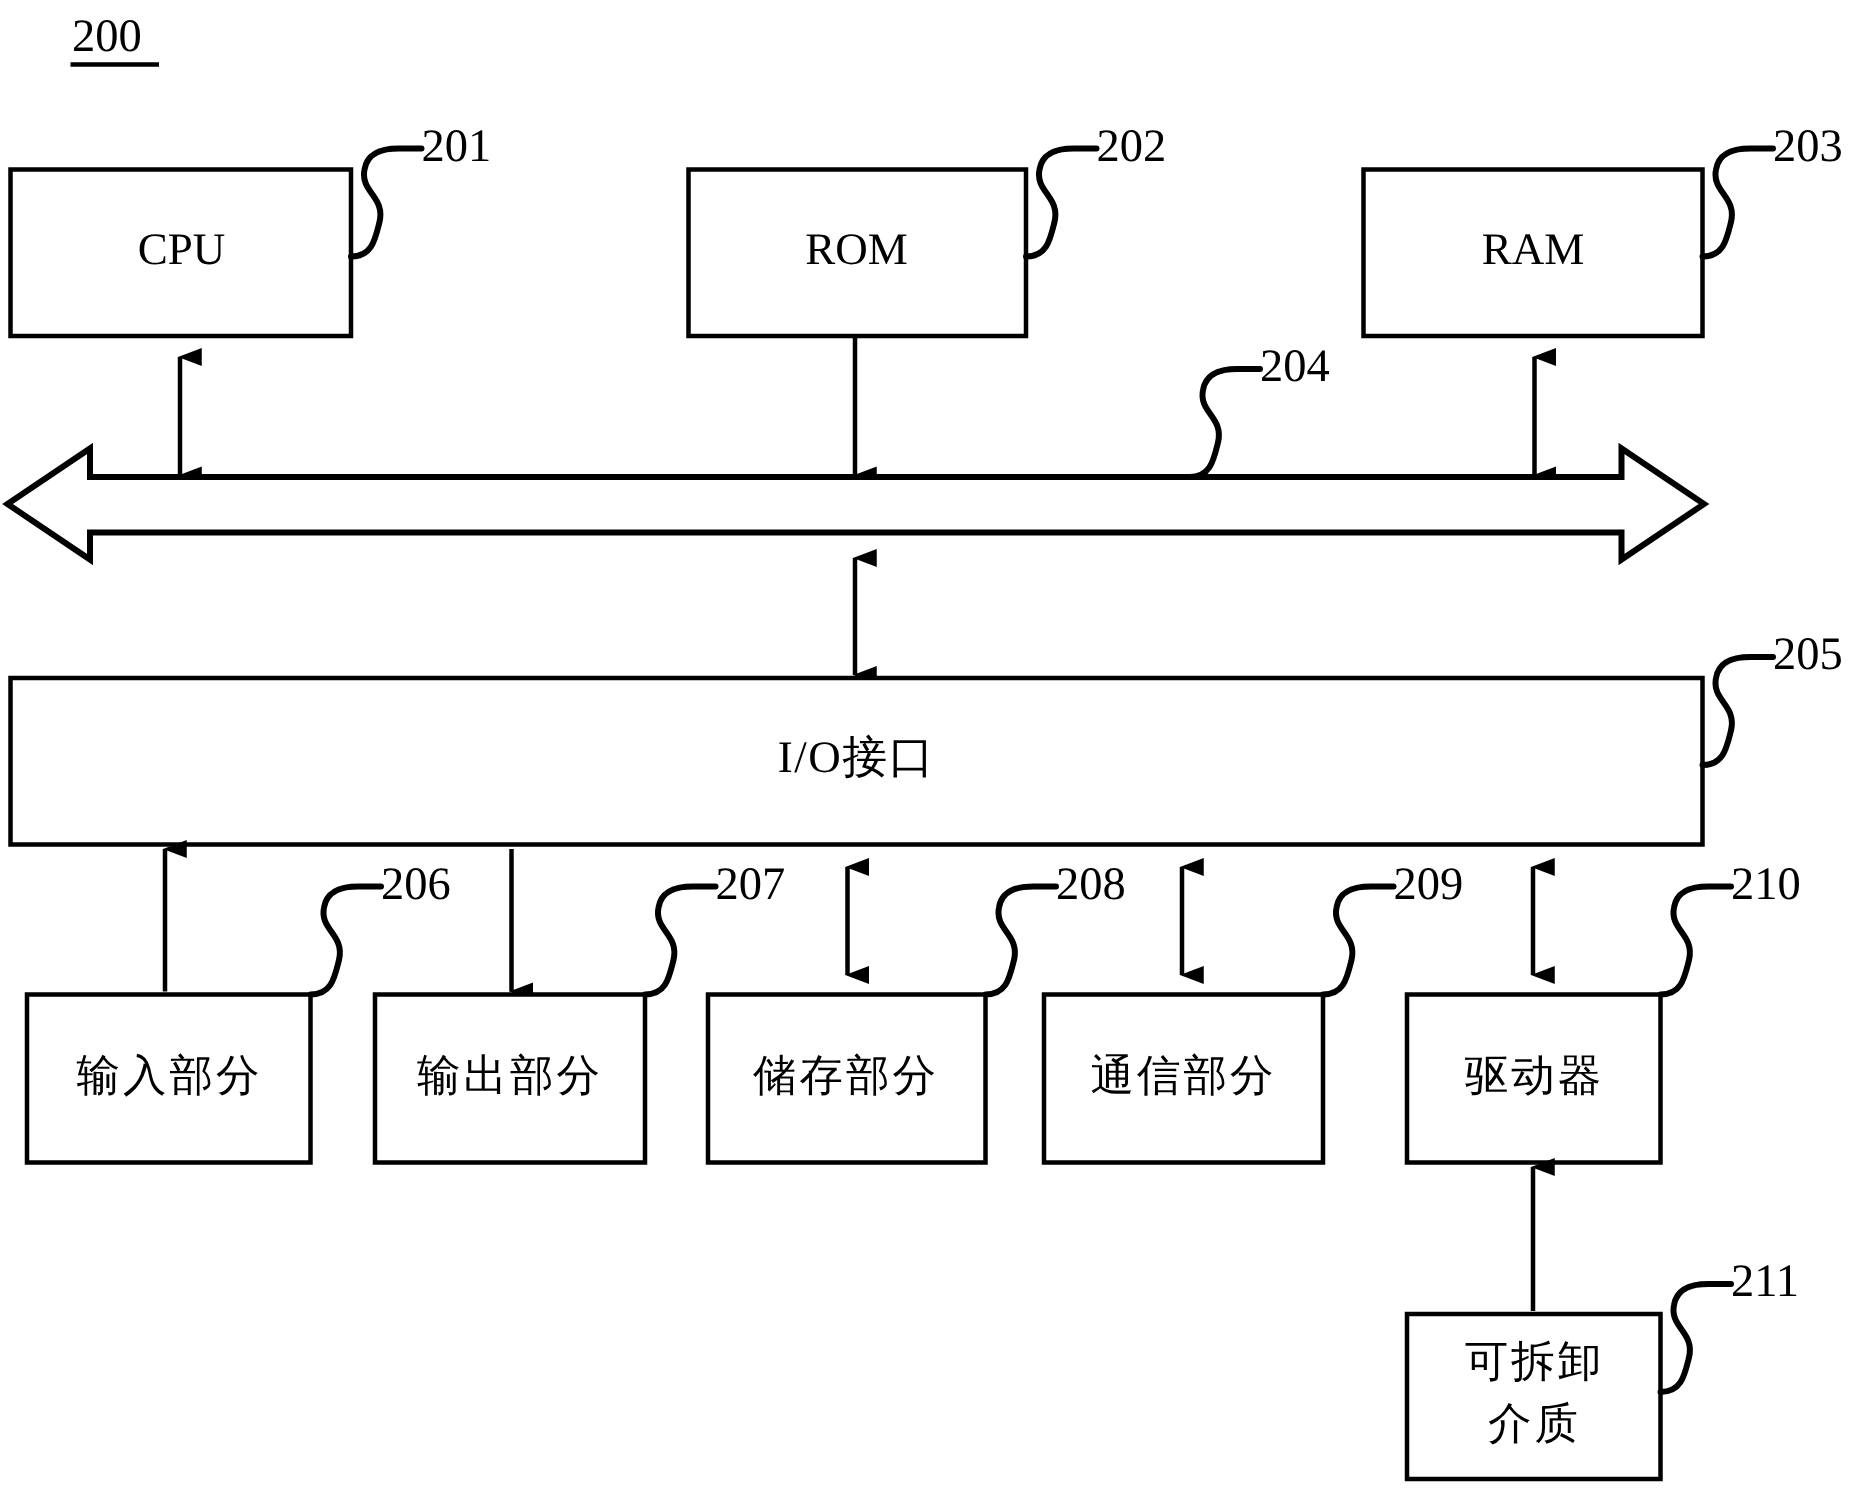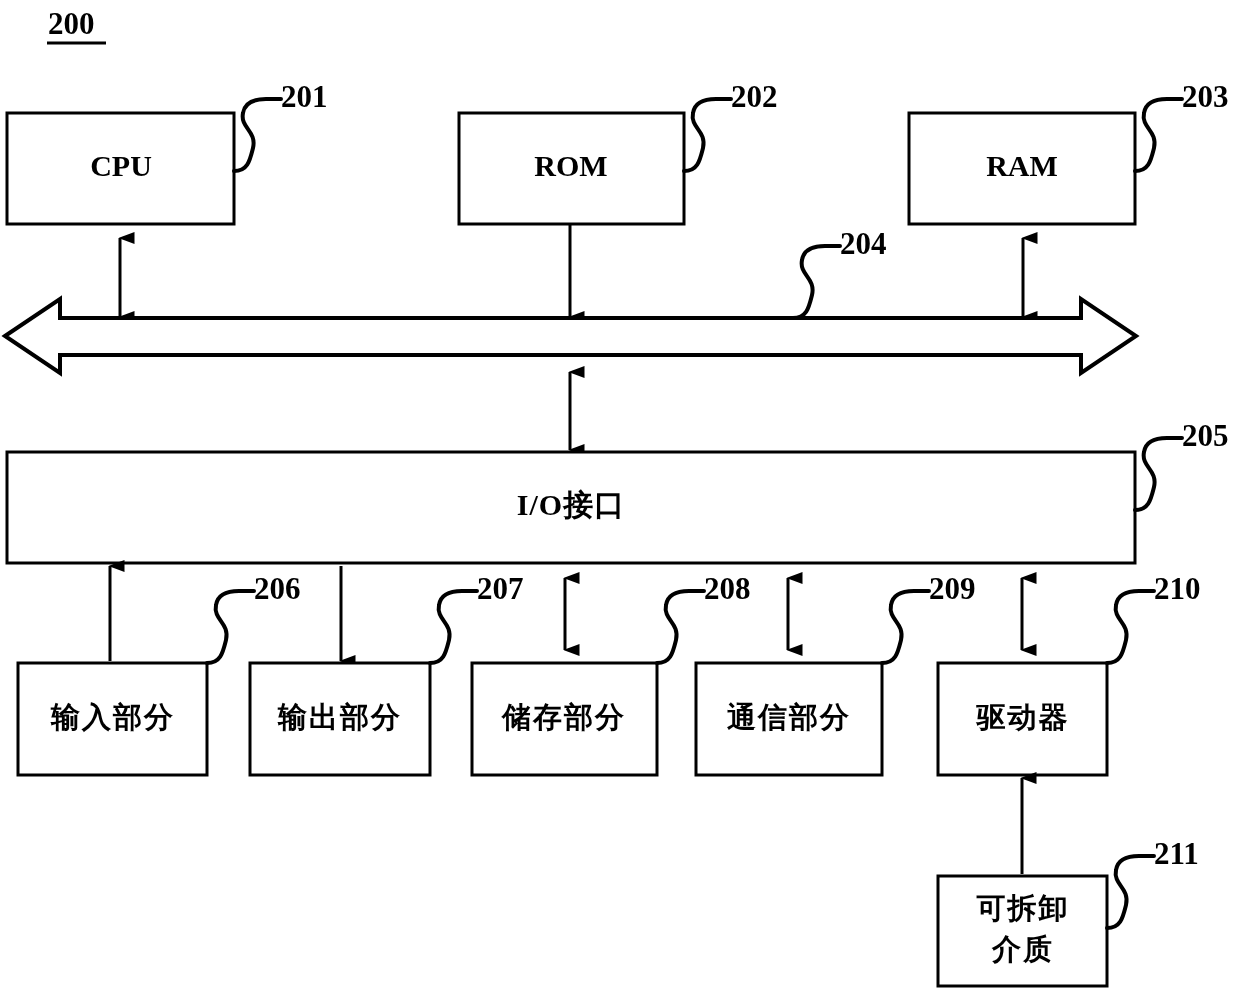--- a/index.html
+++ b/index.html
@@ -11,21 +11,20 @@
     width: 1239px;
     height: 992px;
     font-family: "Liberation Serif", "DejaVu Serif", serif;
     overflow: hidden;
   }
   #diagram-root {
     position: relative;
     width: 1239px;
     height: 992px;
     background: #ffffff;
-    font-weight: bold;
   }
   svg#diagram-svg {
     position: absolute;
     top: 0;
     left: 0;
     width: 1239px;
     height: 992px;
   }
   .bx {
     fill: #ffffff;

